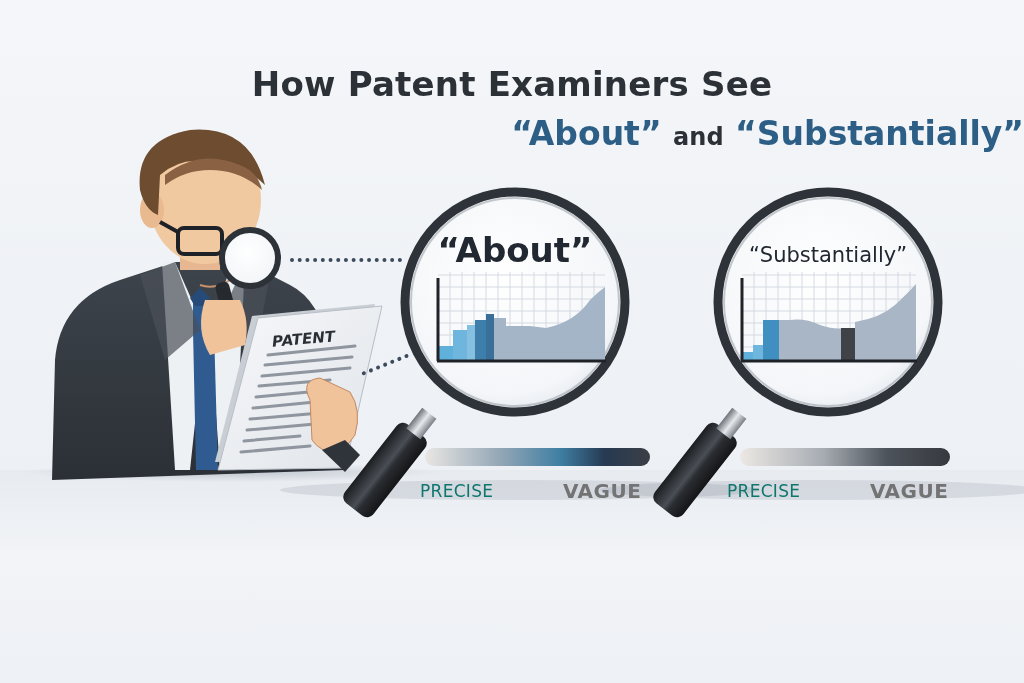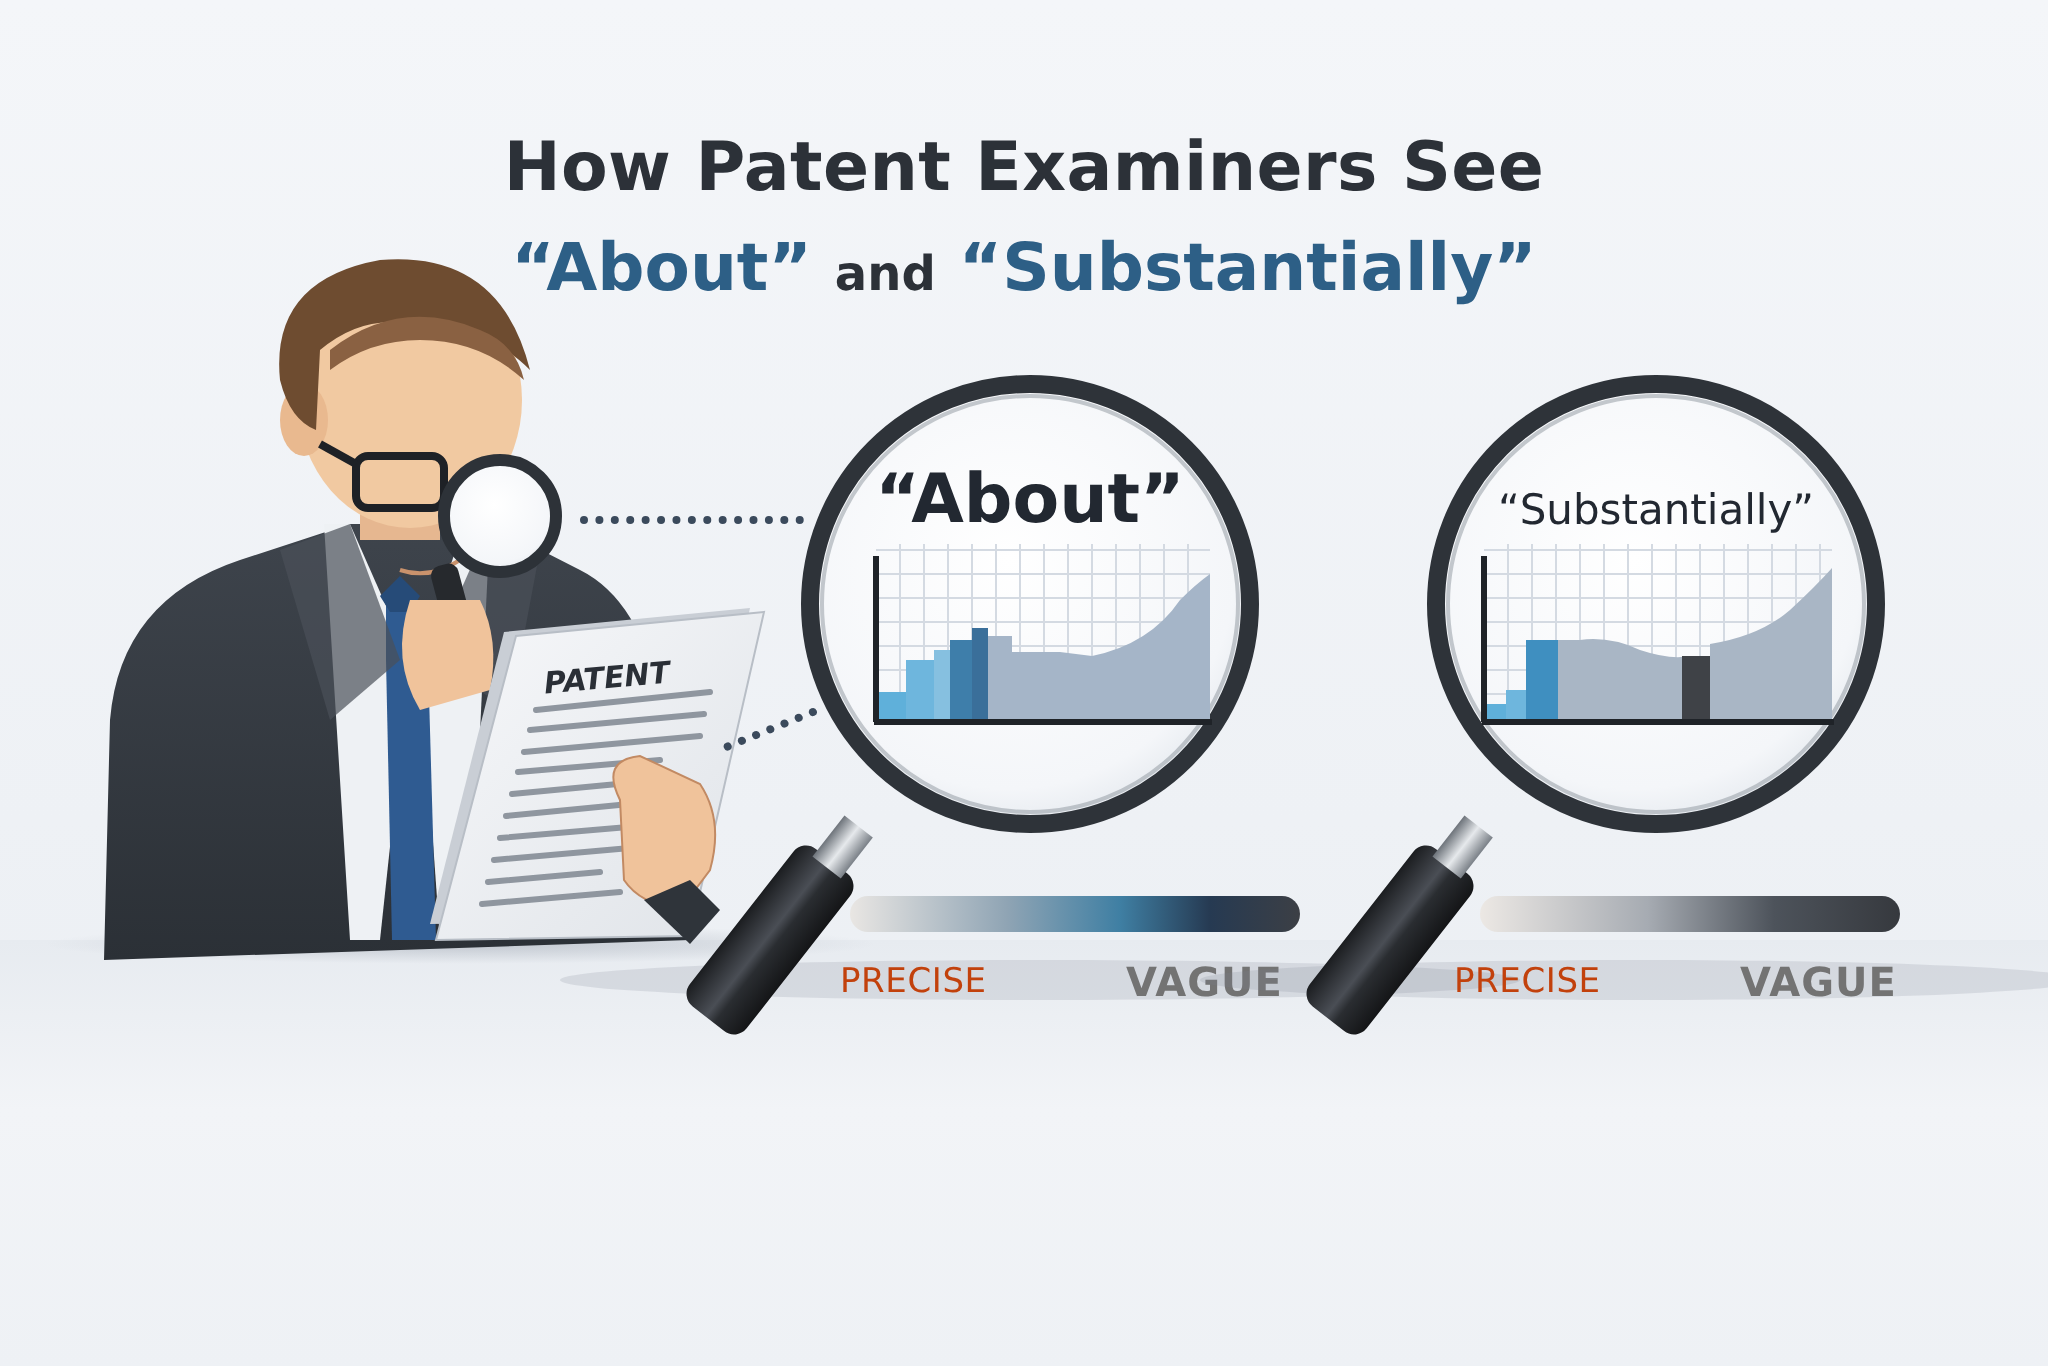--- a/index.html
+++ b/index.html
@@ -1,32 +1,32 @@
 <!DOCTYPE html>
 <html><head>
 <meta charset="utf-8">
 <style>
   html,body{margin:0;padding:0;}
   body{width:1024px;height:683px;overflow:hidden;position:relative;
     background:linear-gradient(180deg,#f4f6f9 0%,#eef1f5 60%,#e9edf2 100%);
     font-family:"DejaVu Sans","Liberation Sans",sans-serif;}
   .title{position:absolute;left:0;width:1024px;text-align:center;}
   .title-line1{top:64px;font-size:34px;font-weight:bold;color:#2c3138;letter-spacing:0.2px;}
-  .title-line2{top:114px;font-size:33px;font-weight:bold;color:#2f3338;}
+  .title-line2{top:114px;font-size:33px;font-weight:bold;color:#2f3338;text-align:right;}
   .title-line2 .q{color:#2d5f86;}
   .title-line2 .and{font-size:24px;color:#2c3138;font-weight:bold;}
   .floor{position:absolute;left:0;top:470px;width:1024px;height:213px;
     background:linear-gradient(180deg,#e7ebf0 0%,#f2f4f7 40%,#eef1f5 100%);}
   .desk-shadow{position:absolute;left:20px;top:462px;width:420px;height:20px;border-radius:50%;
     background:radial-gradient(ellipse at center,rgba(120,130,145,.35),rgba(120,130,145,0) 70%);}
   svg{position:absolute;left:0;top:0;}
   .dots{position:absolute;height:0;border-top:4px dotted #3b4a5c;}
   .lens-title{position:absolute;text-align:center;color:#222831;}
   .scale-label{position:absolute;font-weight:bold;}
-  .precise{color:#c2410c;font-size:17px;font-weight:normal;letter-spacing:0.3px;}
+  .precise{color:#0f766e;font-size:17px;font-weight:normal;letter-spacing:0.3px;}
   .vague{color:#737373;font-size:20px;font-weight:bold;letter-spacing:0.5px;}
 </style>
 </head>
 <body>
 
 <div class="floor"></div>
 <div class="desk-shadow"></div>
 
 <div class="title title-line1">How Patent Examiners See</div>
 <div class="title title-line2">

